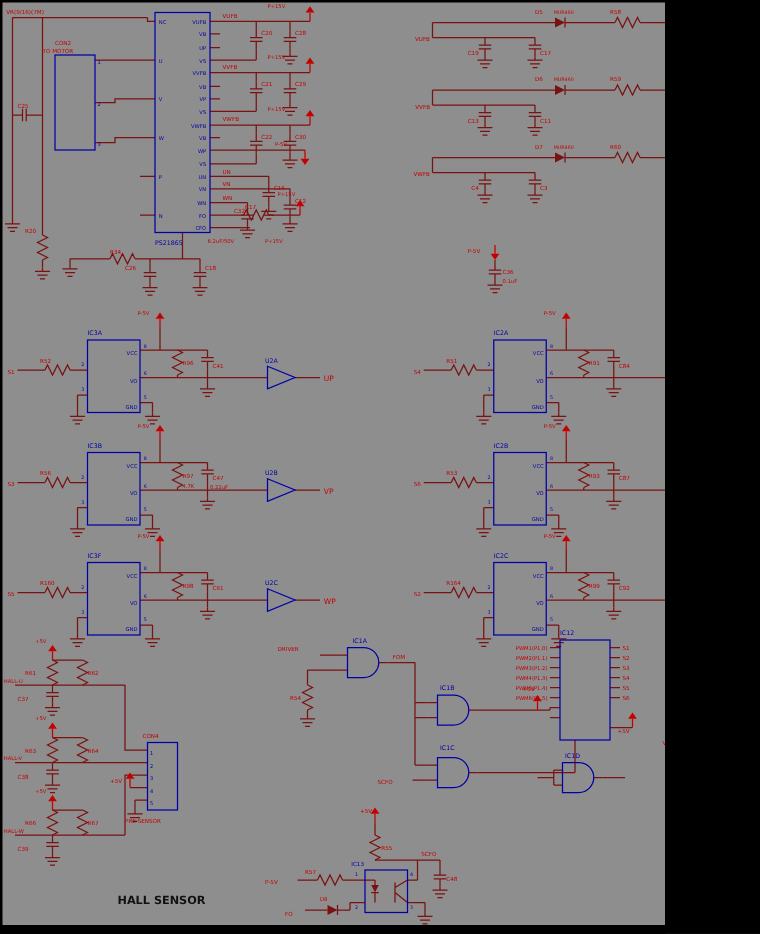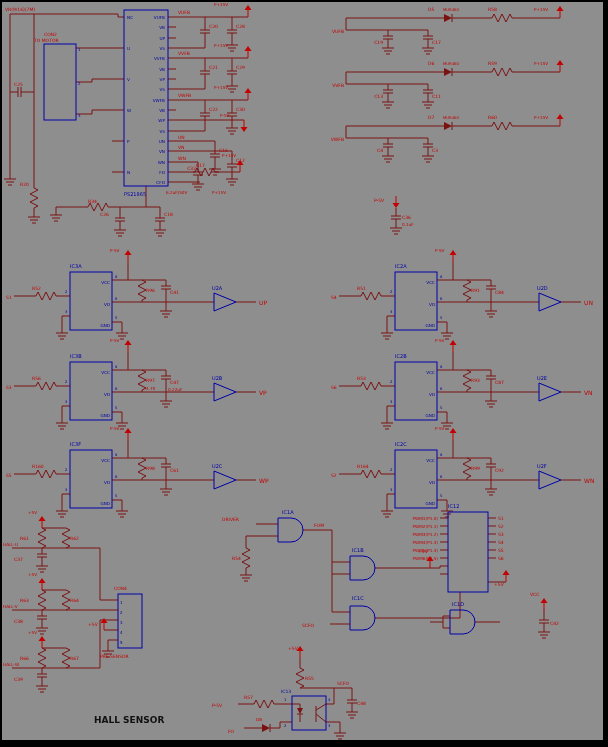--- a/index.html
+++ b/index.html
@@ -1,16 +1,16 @@
 <!DOCTYPE html>
 <html><head>
 <meta charset="utf-8">
 <style>
   html,body{margin:0;padding:0;background:#000;}
-  #page{position:relative;width:608px;height:747px;background:#000;overflow:hidden;}
+  #page{position:relative;width:532px;height:747px;background:#000;overflow:hidden;}
   svg{display:block;}
   text{font-family:"DejaVu Sans",sans-serif;}
 </style>
 </head>
 <body>
 
 <div id="page">
 <svg width="608" height="747" viewBox="0 0 608 747">
   <rect x="0" y="0" width="608" height="747" fill="#000000"></rect>
   <rect x="2" y="2" width="601" height="738" fill="#8E8E8E"></rect>

